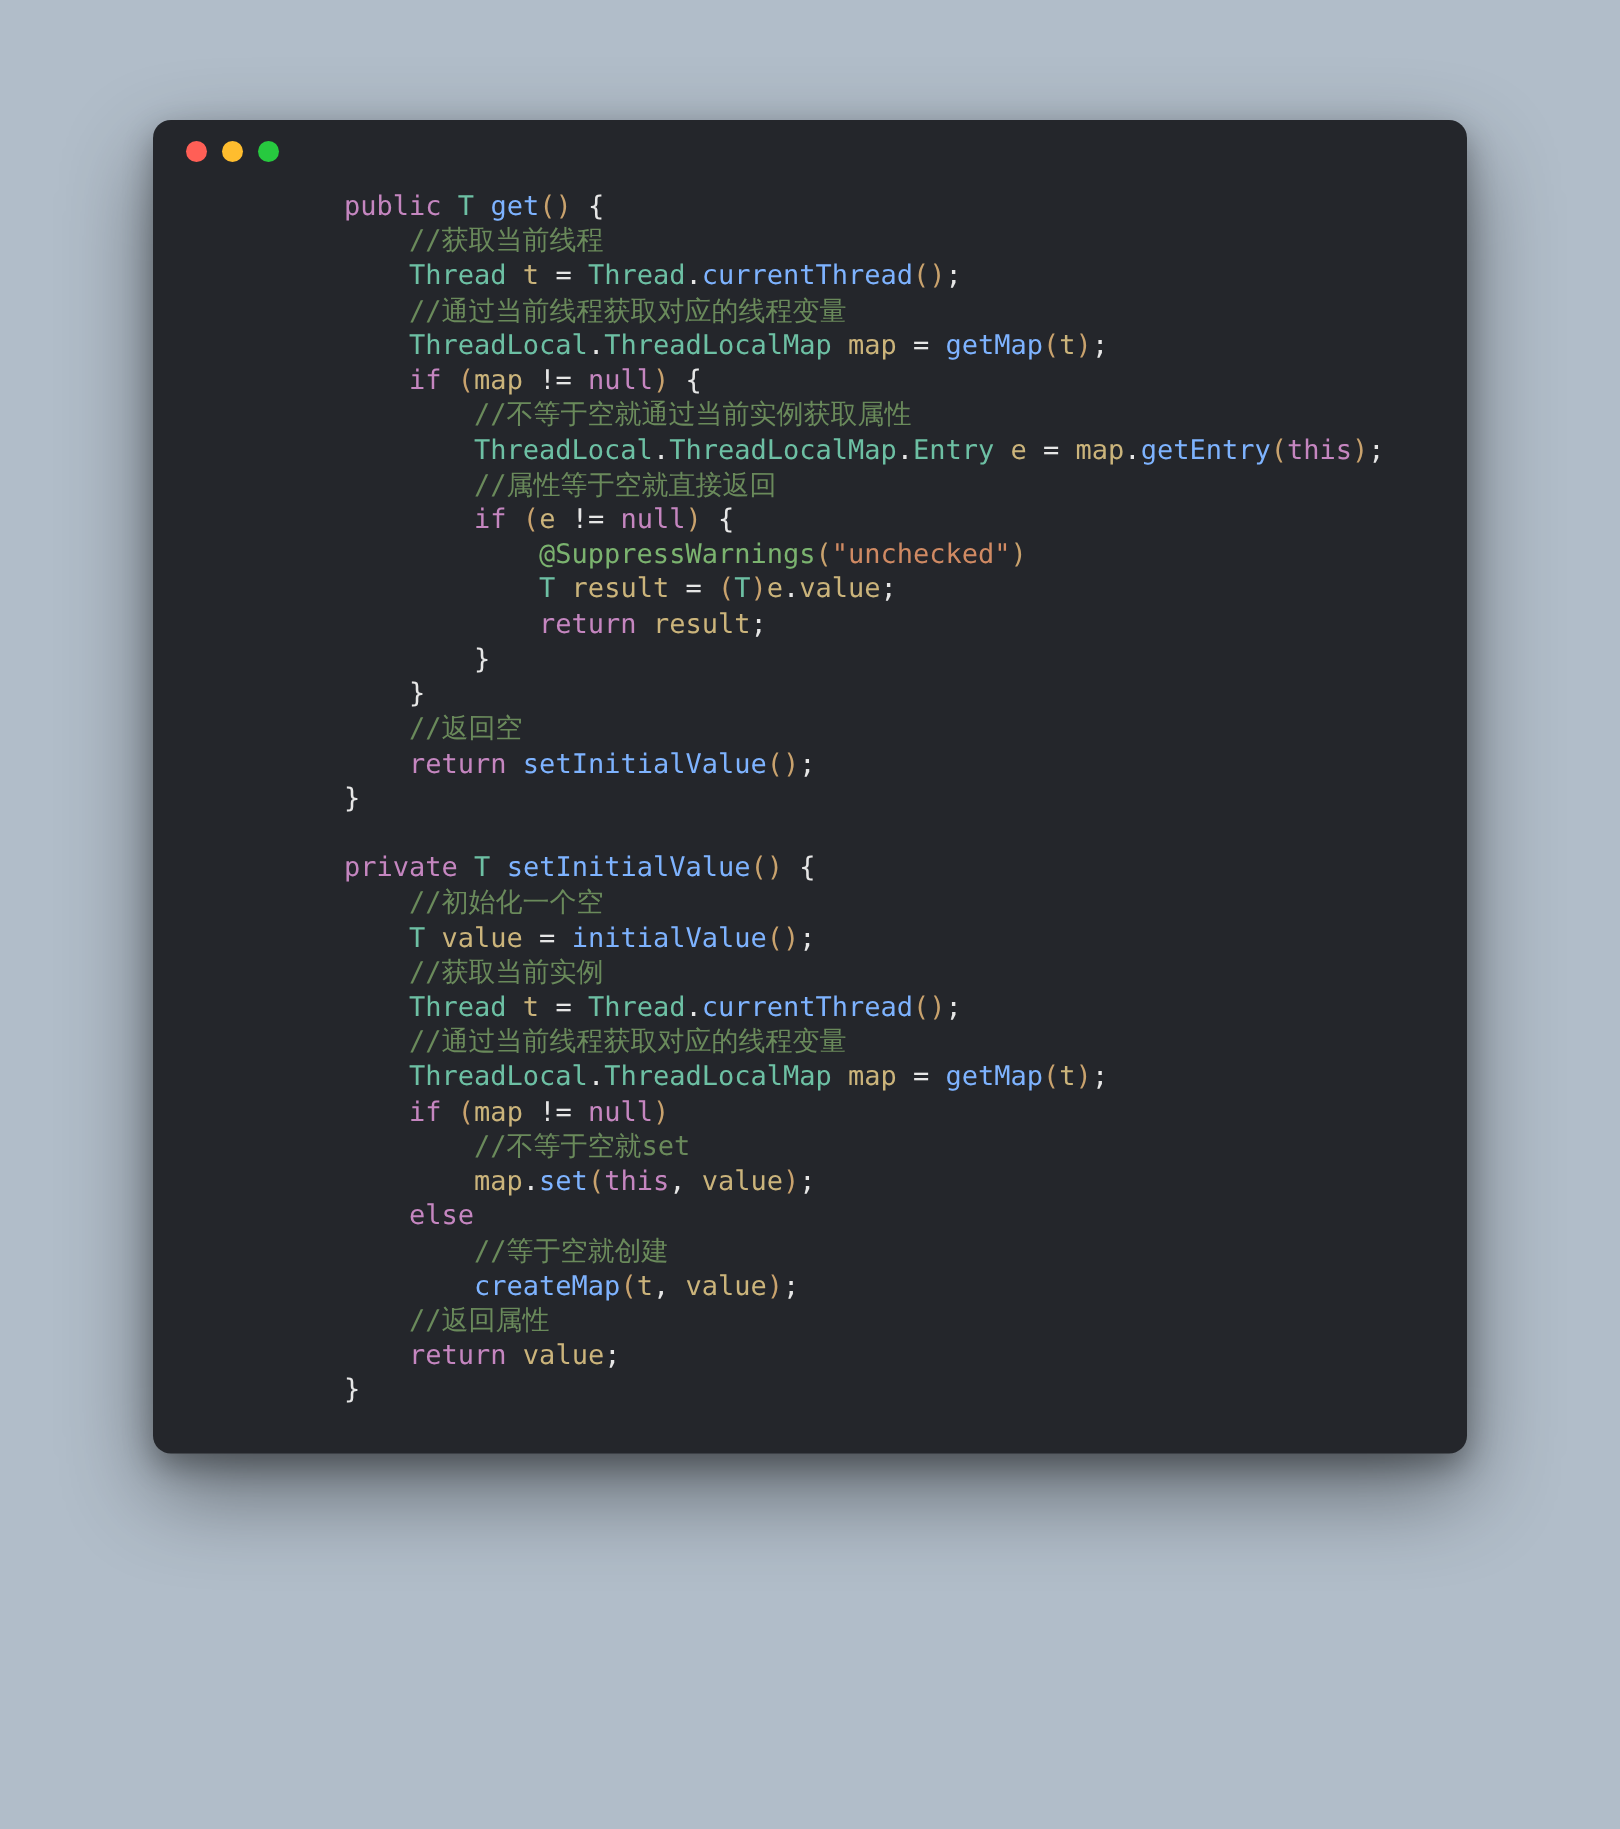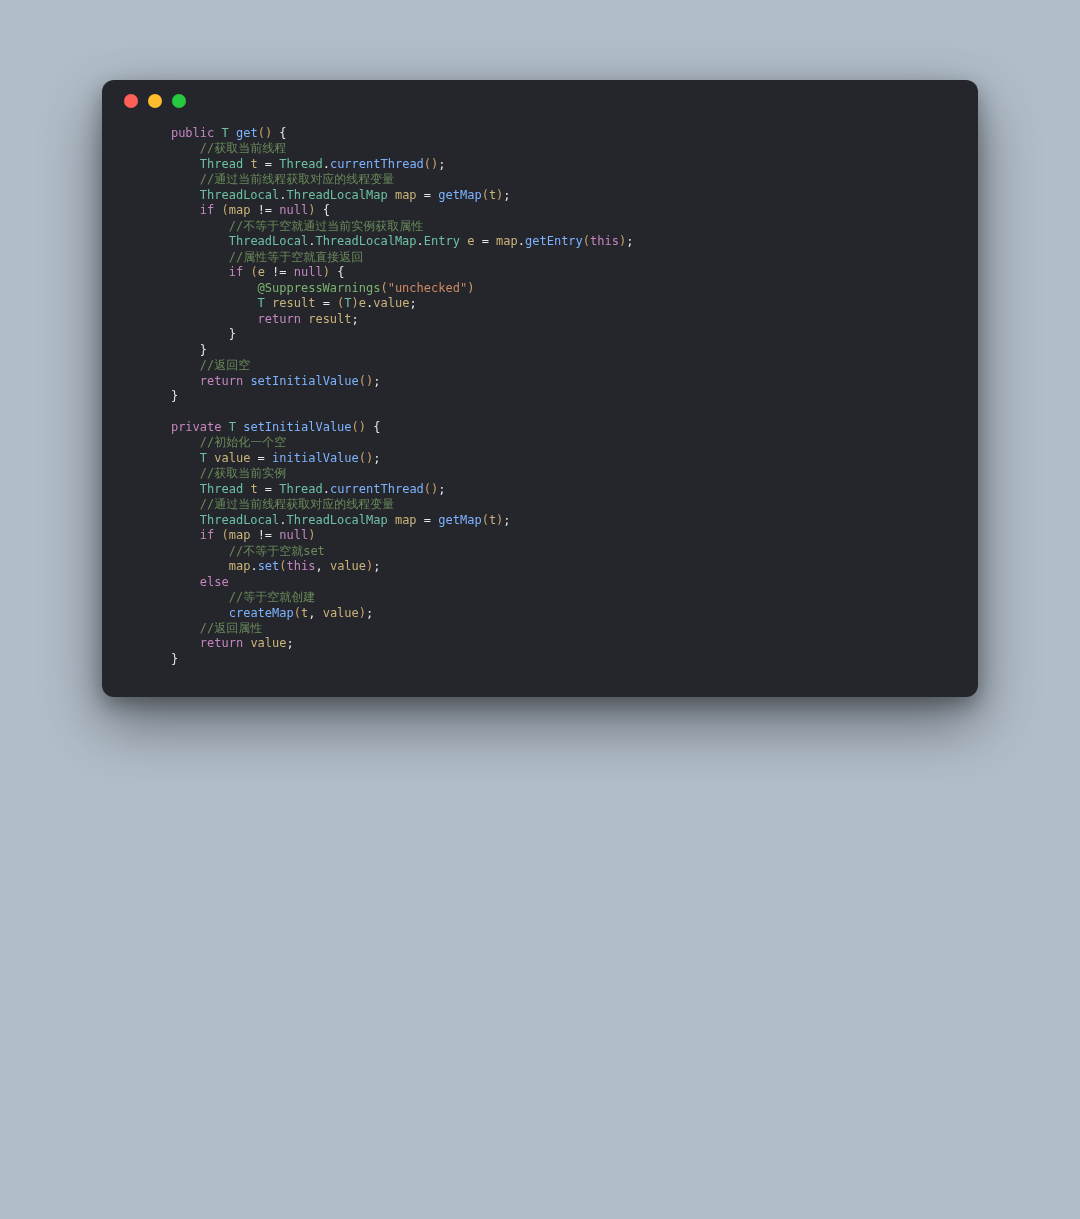--- a/index.html
+++ b/index.html
@@ -23,24 +23,24 @@
   }
   .dot {
     width:14px; height:14px; border-radius:50%;
     margin-right:10px;
   }
   .dot.r{background:#ff5f56;}
   .dot.y{background:#ffbd2e;}
   .dot.g{background:#27c93f;}
   pre.code {
     font-family:ui-monospace,Menlo,Consolas,monospace;
-    font-size:12px;
+    font-size:18px;
     line-height:1.29;
     color:#d5d9e0;
-    padding:4px 0 30px 40px;
+    padding:4px 0 30px 84px;
     white-space:pre;
   }
   .kw{color:#c586c0;}       
   .ty{color:#6dc0a4;}       
   .fn{color:#7eb3ff;}       
   .va{color:#cbb47b;}       
   .op{color:#e6e6e6;}       
   .pn{color:#c9a26d;}       
   .cm{color:#6a8a5b;}       
   .st{color:#d08a63;}       

